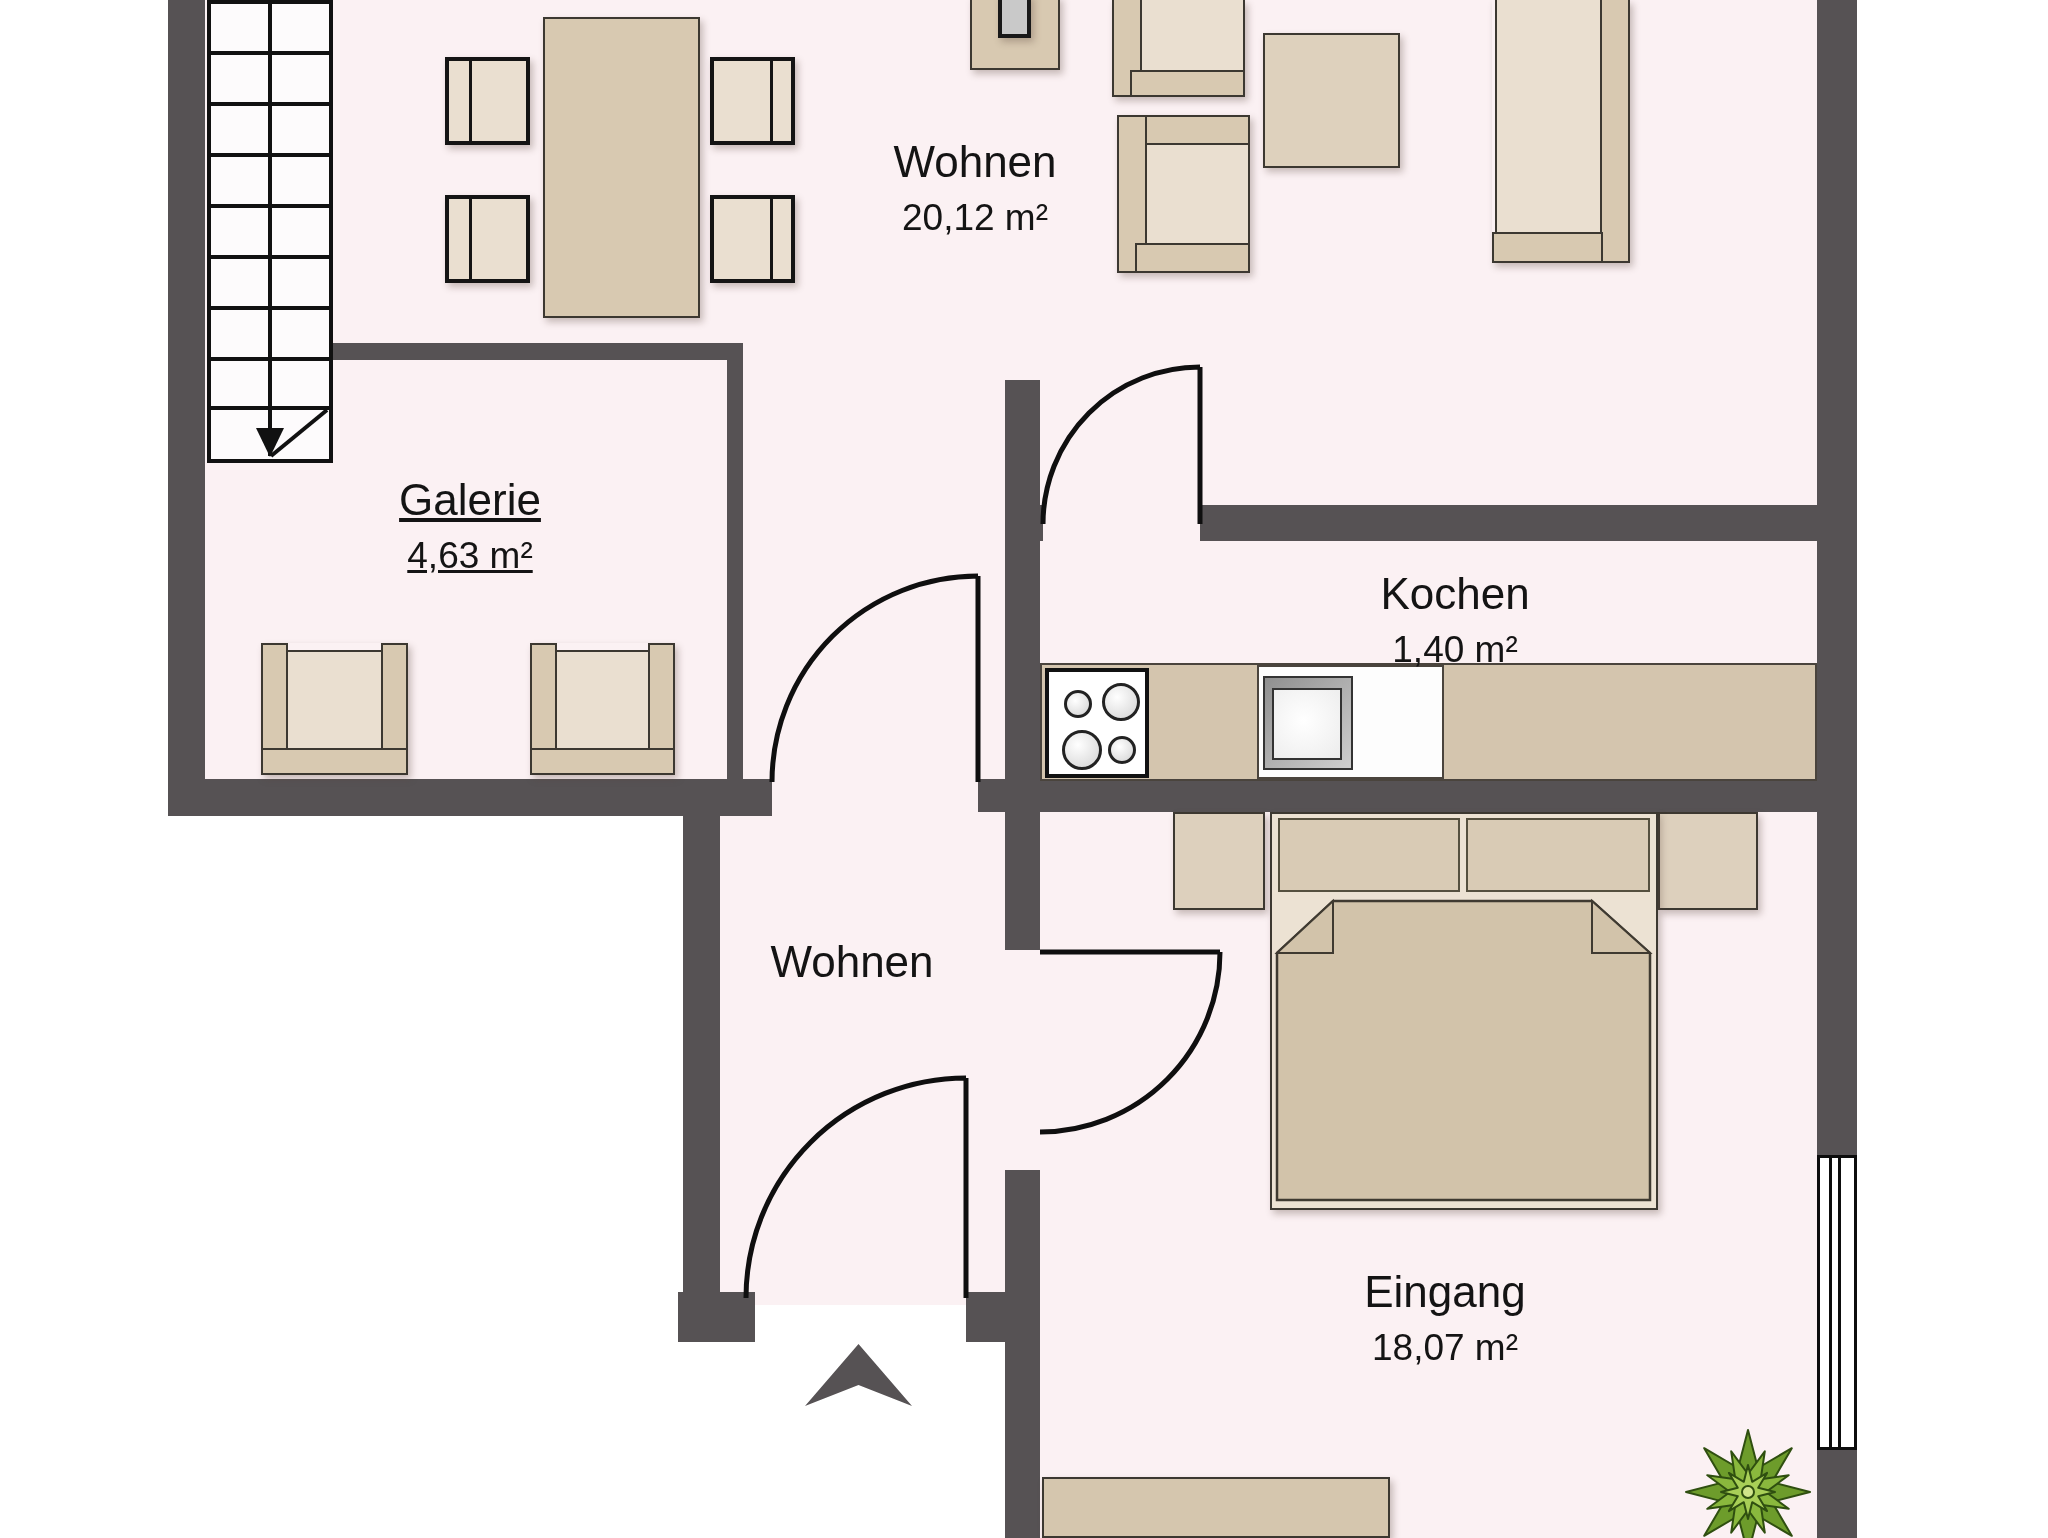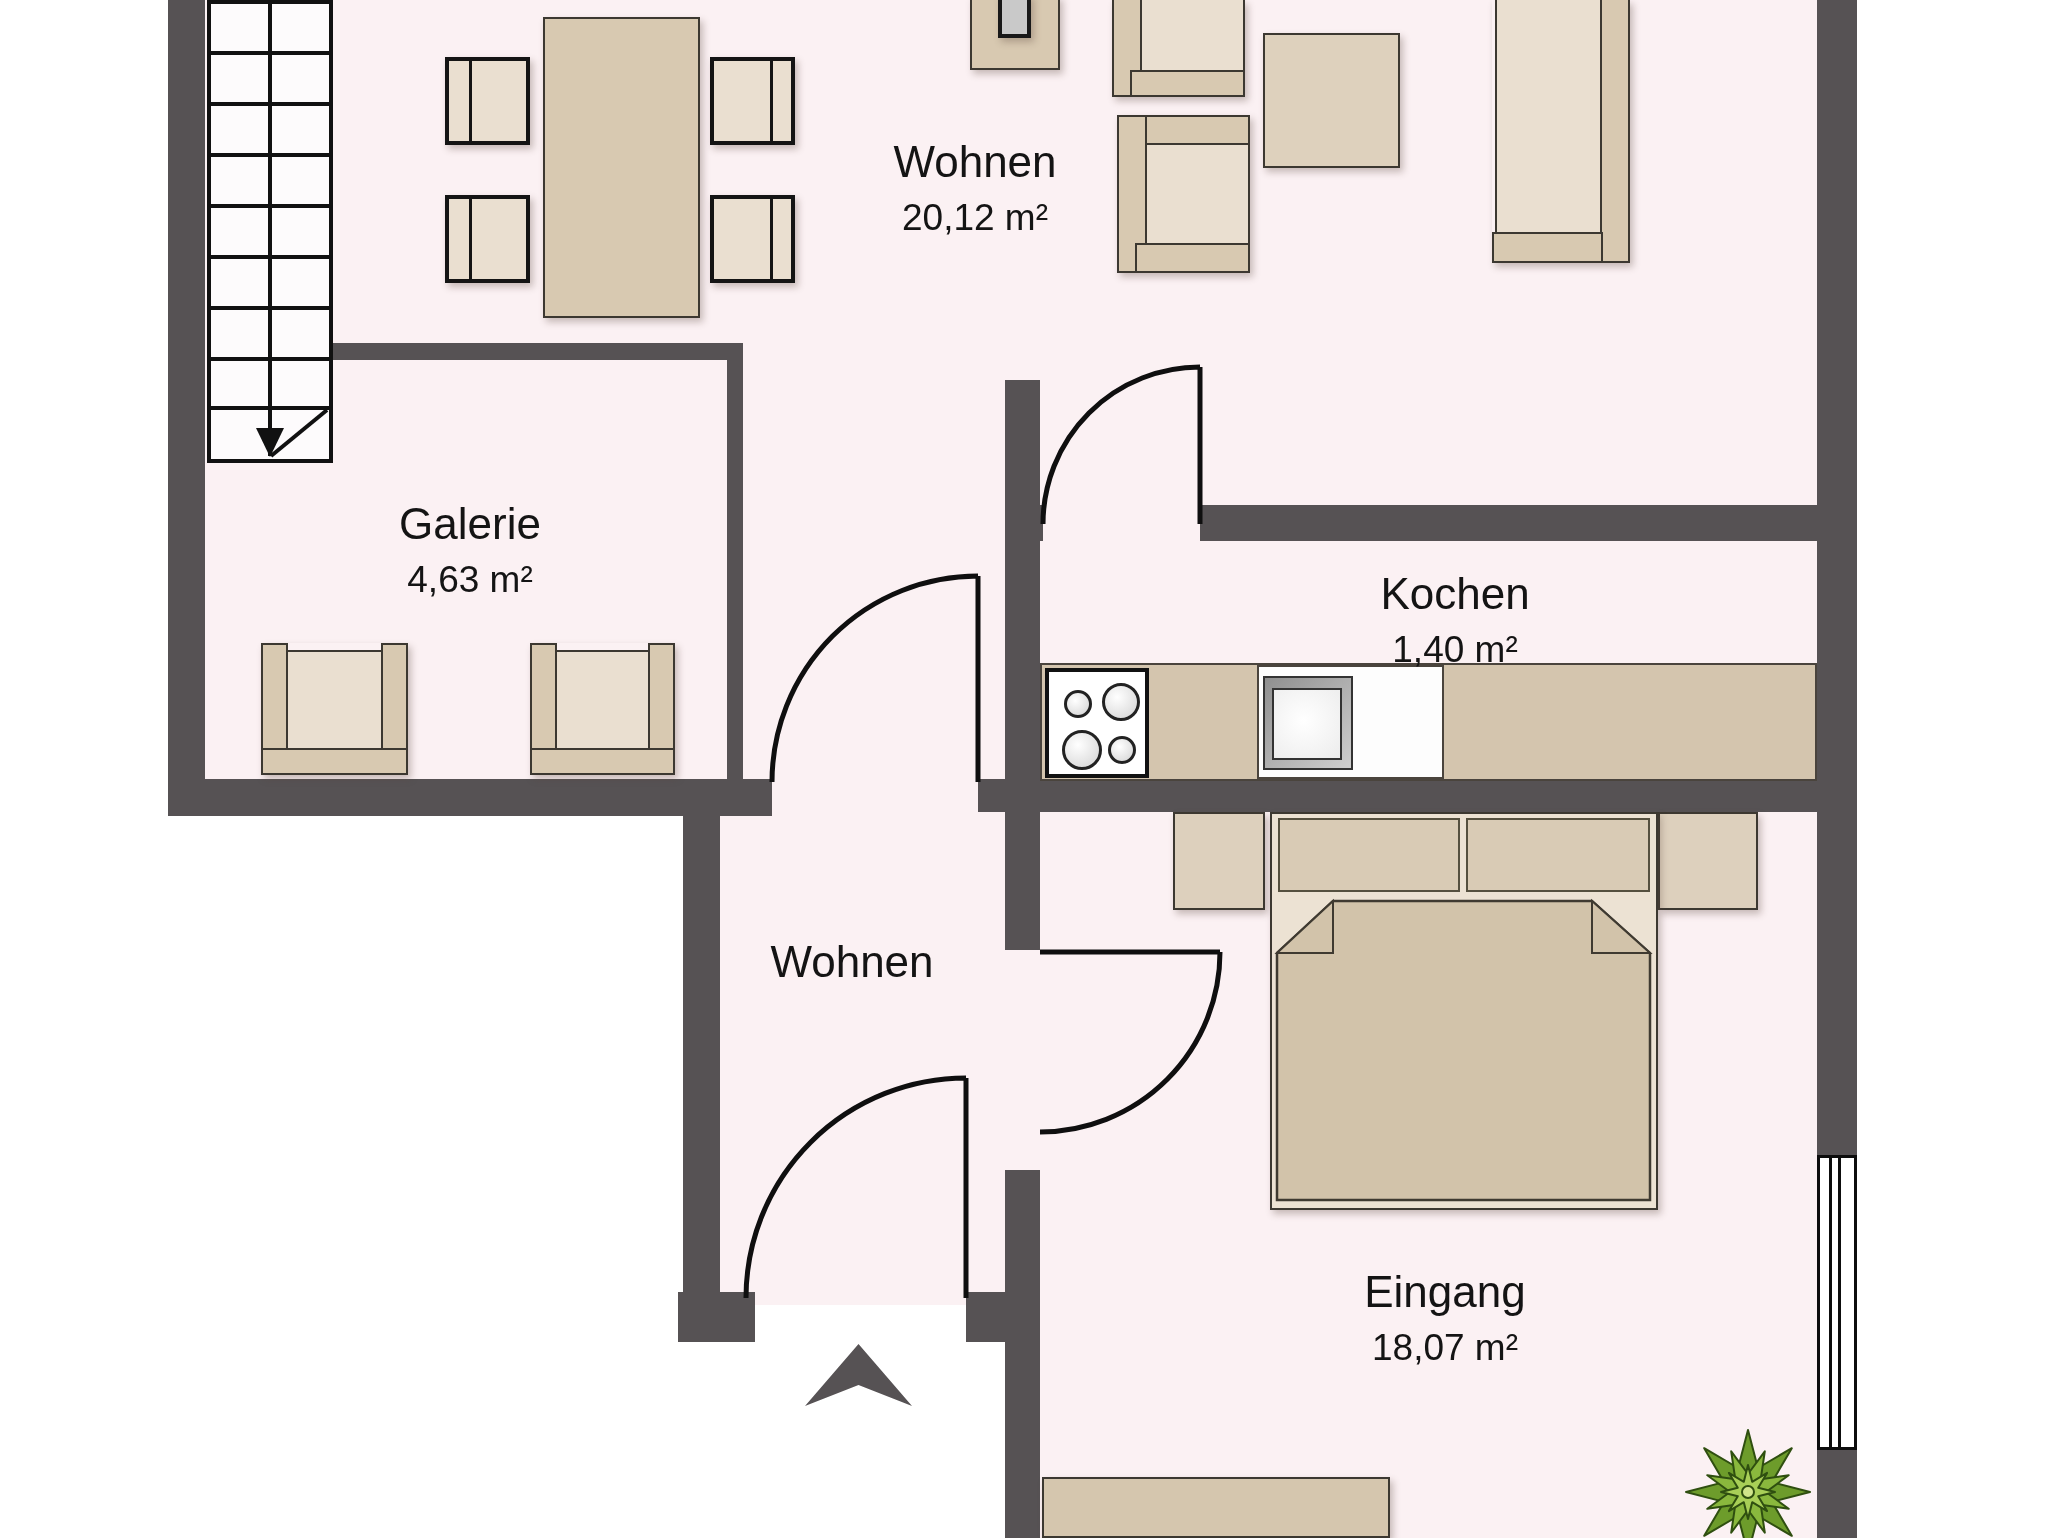--- a/index.html
+++ b/index.html
@@ -167,21 +167,21 @@
       <path d="M 772 782 A 206 206 0 0 1 978 576 M 978 576 L 978 782"></path>
       <path d="M 746 1298 A 220 220 0 0 1 966 1078 M 966 1078 L 966 1298"></path>
       <path d="M 1220 952 A 180 180 0 0 1 1040 1132 M 1040 952 L 1220 952"></path>
     </g>
   </svg>
 
   <div class="room-label" style="left:805px;top:138px;">
     <div class="room-name">Wohnen</div>
     <div class="room-area">20,12 m²</div>
   </div>
-  <div class="room-label" style="left:300px;top:500px;">
+  <div class="room-label" style="left:300px;top:476px;text-decoration:underline;">
     <div class="room-name">Galerie</div>
     <div class="room-area">4,63 m²</div>
   </div>
   <div class="room-label" style="left:1285px;top:570px;">
     <div class="room-name">Kochen</div>
     <div class="room-area">1,40 m²</div>
   </div>
   <div class="room-label" style="left:682px;top:938px;">
     <div class="room-name">Wohnen</div>
   </div>

